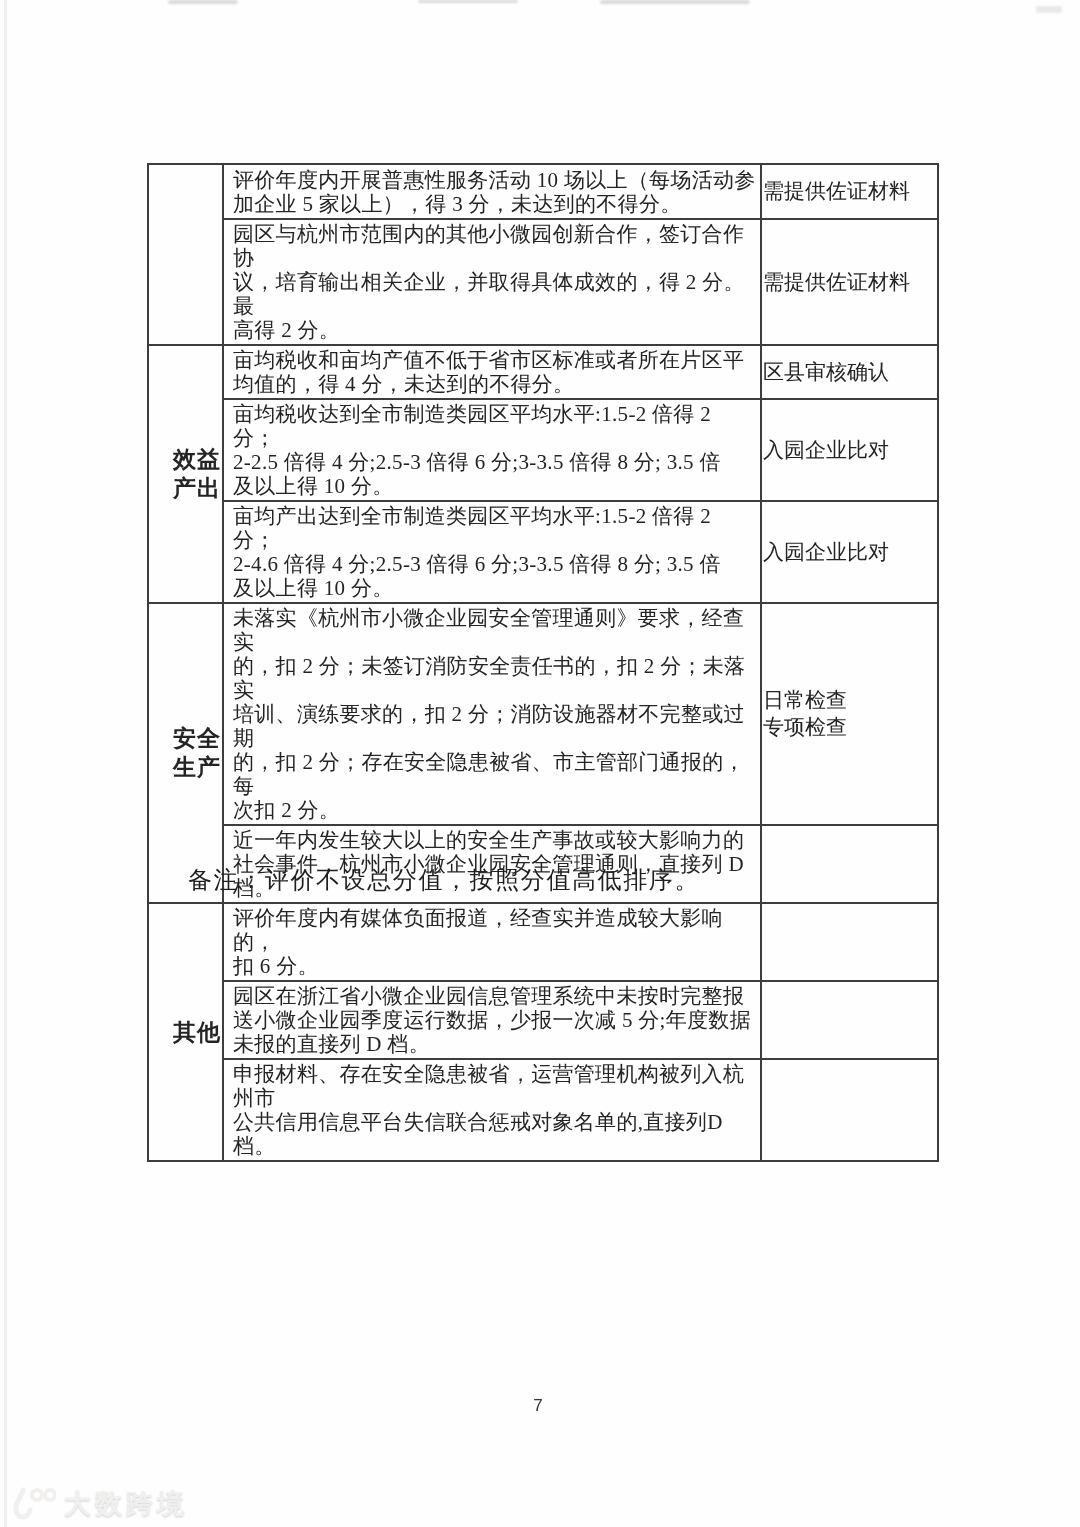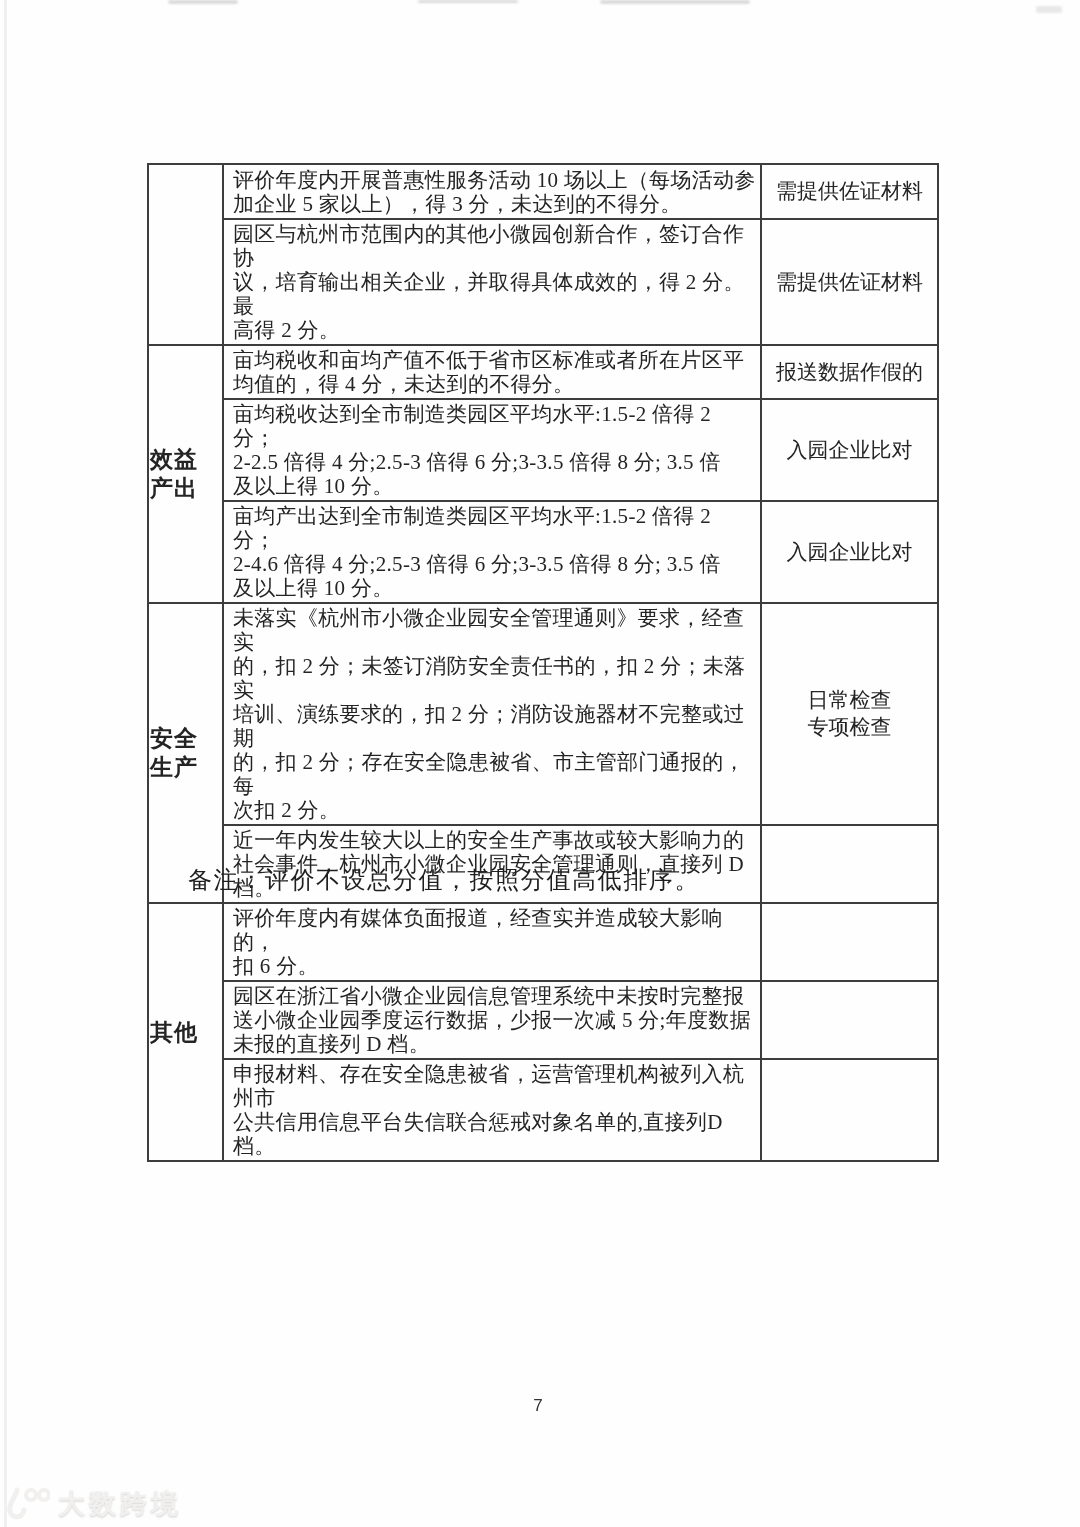--- a/index.html
+++ b/index.html
@@ -21,45 +21,45 @@
   table.eval{
     position:absolute;left:147px;top:163px;width:790px;
     border-collapse:collapse;table-layout:fixed;
   }
   table.eval td{
     border:2px solid #3d3d3d;
     color:#242424;
     vertical-align:middle;
   }
   td.cat{
-    text-align:left;font-weight:bold;font-size:23px;line-height:29px;
+    text-align:right;font-weight:bold;font-size:23px;line-height:29px;
     white-space:pre-line;letter-spacing:1px;color:#1c1c1c;
   }
   td.crit{
     font-size:21px;line-height:24px;padding:2px 4px 2px 9px;
     white-space:pre-line;letter-spacing:.3px;
   }
   td.meth{
-    text-align:center;font-size:21px;line-height:27px;white-space:pre-line;
+    font-size:21px;line-height:27px;white-space:pre-line;
   }
   tr.rh1{height:55px} tr.rh2{height:70px} tr.rh3{height:54px}
   tr.rh4{height:76px} tr.rh5{height:74px} tr.rh6{height:123px}
   tr.rh7{height:47px} tr.rh8{height:53px} tr.rh9{height:75px}
   tr.rh10{height:50px}
 
   .note{
     position:absolute;left:175px;top:851px;margin:13px;
     font-size:24px;letter-spacing:1.6px;color:#1f1f1f;font-weight:400;
   }
   .pagenum{
     position:absolute;left:523px;top:1396px;width:30px;text-align:center;
     font-size:17px;color:#333;font-family:"Liberation Sans",sans-serif;
   }
   .watermark{
-    position:absolute;left:4px;top:1486px;display:flex;align-items:center;gap:8px;
+    position:absolute;left:10px;top:1486px;display:flex;align-items:center;gap:8px;
     color:#f1f0ee;font-weight:bold;font-size:27px;letter-spacing:4px;
     font-family:"Liberation Sans",sans-serif;
     text-shadow:0 1px 2px rgba(175,175,175,.55);
     user-select:none;
   }
   .watermark svg{display:block;}
 </style>
 </head>
 <body>
 
@@ -88,21 +88,21 @@
         <td class="crit">园区与杭州市范围内的其他小微园创新合作，签订合作协
 议，培育输出相关企业，并取得具体成效的，得 2 分。最
 高得 2 分。</td>
         <td class="meth">需提供佐证材料</td>
       </tr>
       <tr class="rh3">
         <td class="cat" rowspan="3">效益
 产出</td>
         <td class="crit">亩均税收和亩均产值不低于省市区标准或者所在片区平
 均值的，得 4 分，未达到的不得分。</td>
-        <td class="meth">报送数据作假的</td>
+        <td class="meth">区县审核确认</td>
       </tr>
       <tr class="rh4">
         <td class="crit">亩均税收达到全市制造类园区平均水平:1.5-2 倍得 2 分；
 2-2.5 倍得 4 分;2.5-3 倍得 6 分;3-3.5 倍得 8 分; 3.5 倍
 及以上得 10 分。</td>
         <td class="meth">入园企业比对</td>
       </tr>
       <tr class="rh5">
         <td class="crit">亩均产出达到全市制造类园区平均水平:1.5-2 倍得 2 分；
 2-4.6 倍得 4 分;2.5-3 倍得 6 分;3-3.5 倍得 8 分; 3.5 倍

